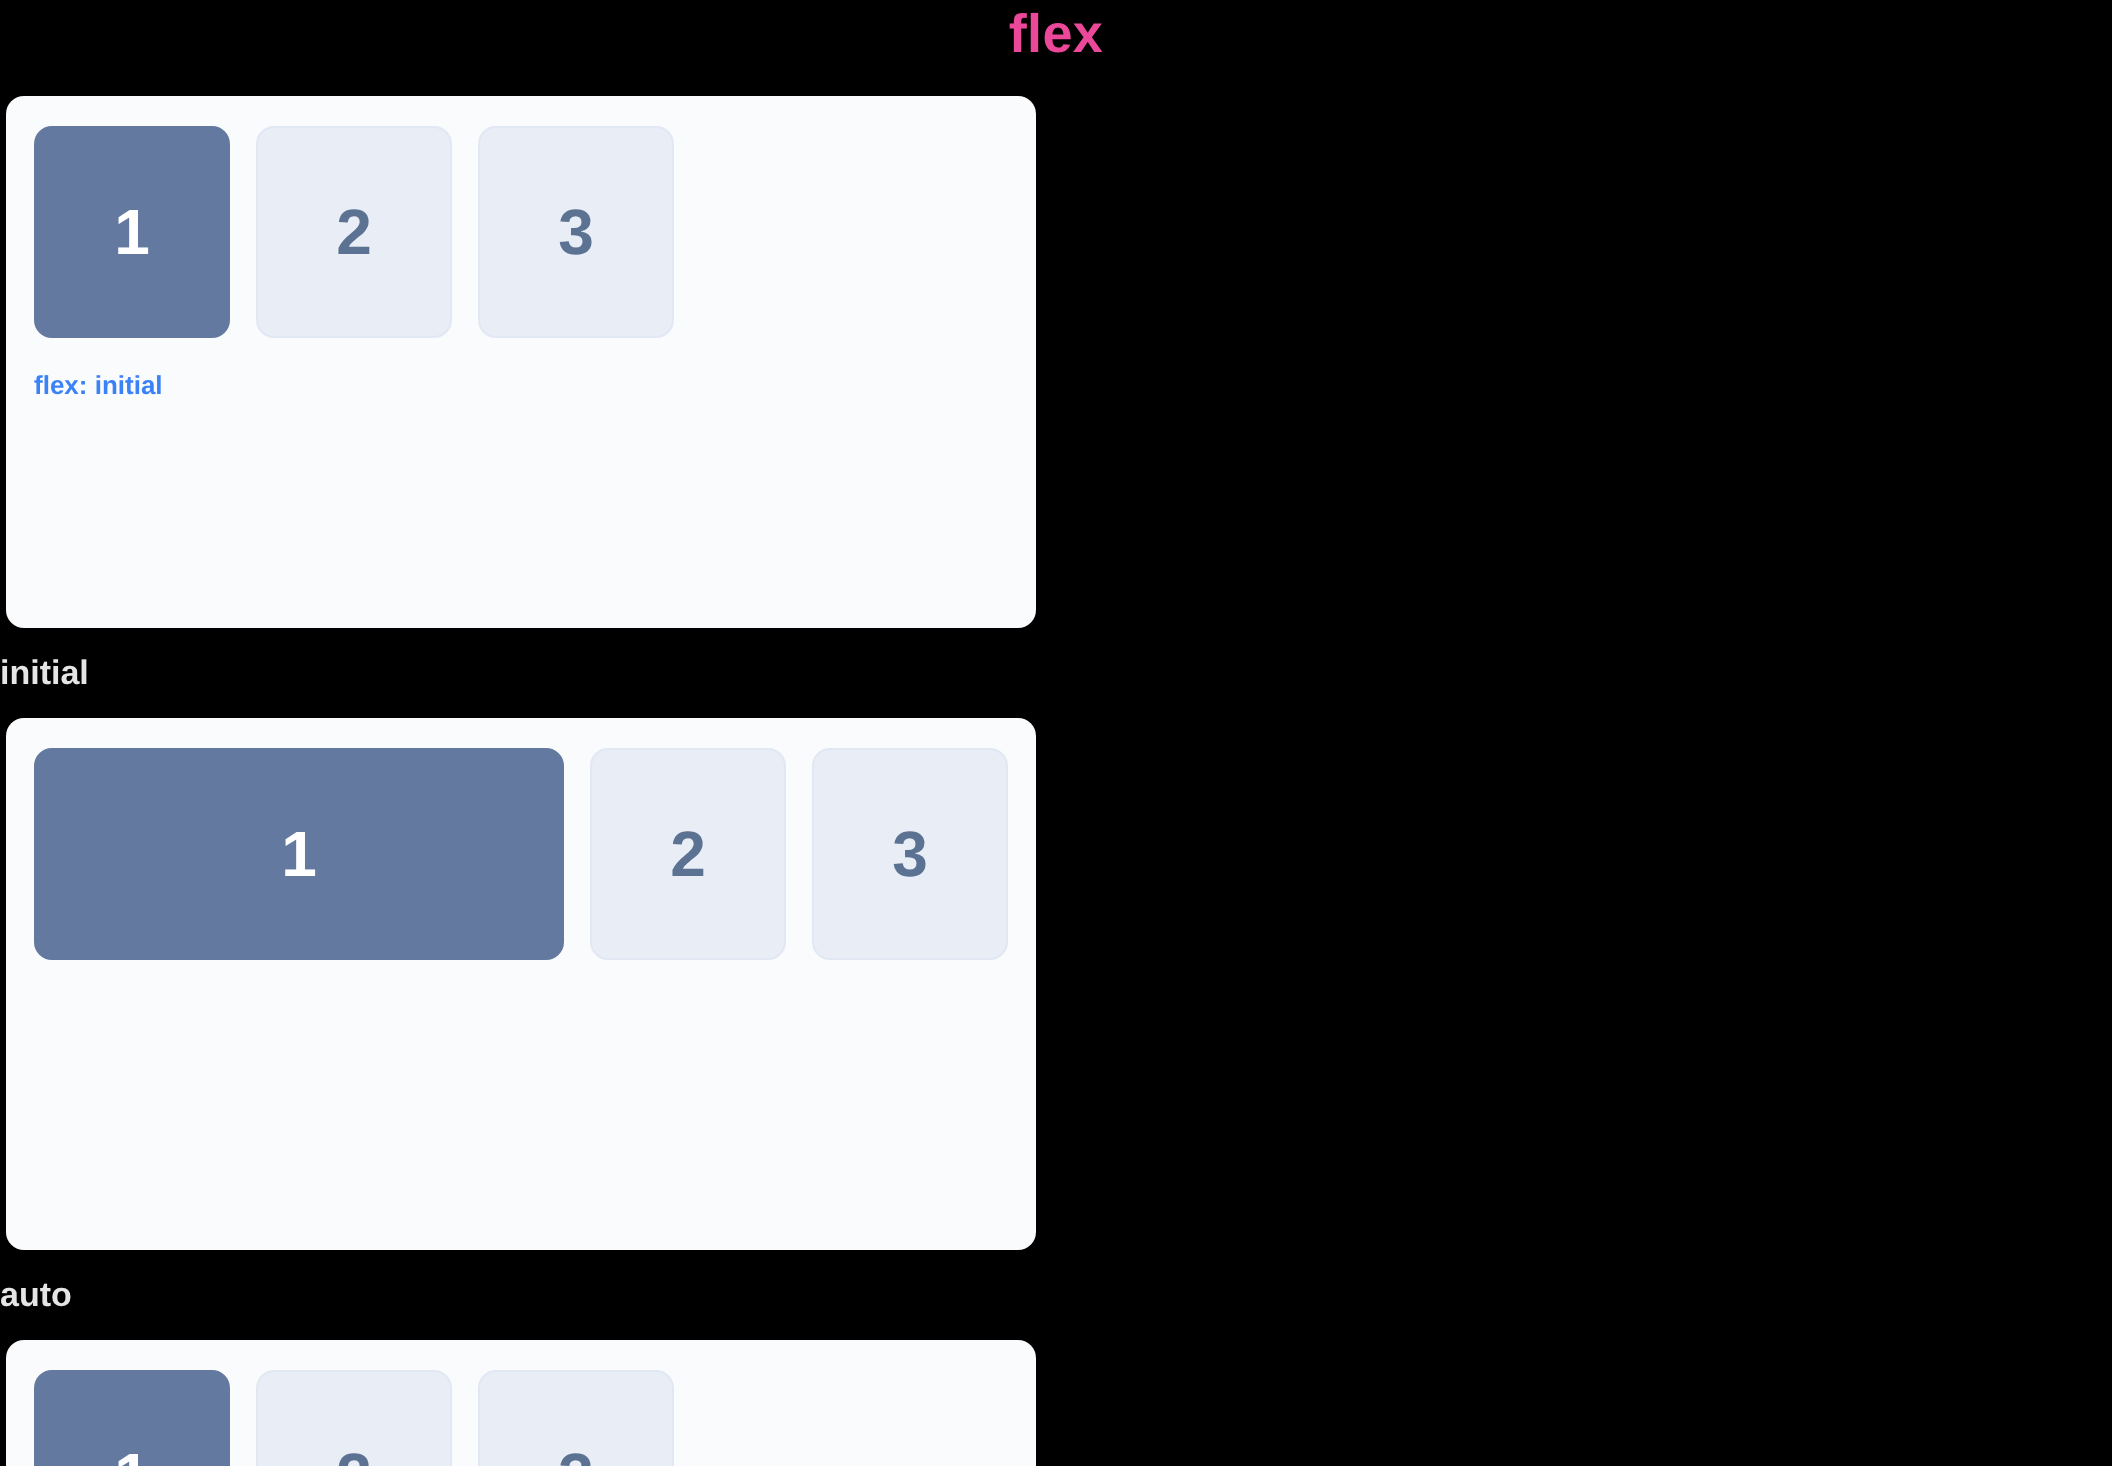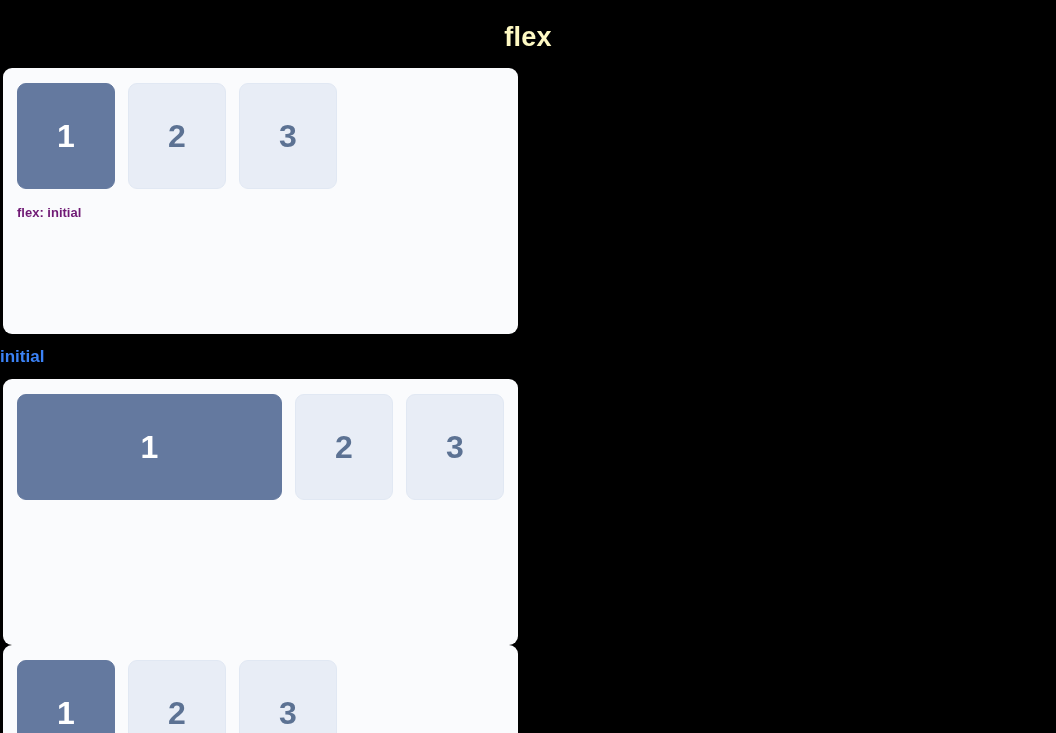--- a/index.html
+++ b/index.html
@@ -11,25 +11,25 @@
   body {
     width: 1056px;
     height: 733px;
     font-family: "Liberation Sans", "DejaVu Sans", sans-serif;
     overflow: hidden;
     position: relative;
   }
 
   .page-title {
     text-align: center;
-    color: #fef9c3;
+    color: #ec4899;
     font-size: 27px;
     font-weight: bold;
     line-height: 1;
-    padding-top: 24px;
+    padding-top: 4px;
     margin: 0 0 17px 0;
     letter-spacing: 0.2px;
   }
 
   .grid {
     display: flex;
     flex-wrap: wrap;
     width: 1056px;
     box-sizing: border-box;
     padding: 0 3px;
@@ -82,29 +82,29 @@
     border-color: #64799f;
     color: #ffffff;
   }
 
   
   .flex-box.primary.mode-initial { flex: initial; width: 98px; }
   .flex-box.primary.mode-auto    { flex: auto; width: auto; }
   .flex-box.primary.mode-none    { flex: none; width: 98px; }
 
   .flex-note {
-    color: #701a75;
+    color: #3b82f6;
     font-size: 13px;
     font-weight: bold;
     line-height: 1;
     padding-top: 17px;
   }
 
   .demo-caption {
-    color: #3b82f6;
+    color: #e5e5e5;
     font-size: 17px;
     font-weight: bold;
     line-height: 1;
     padding: 14px 0 14px 0;
     margin-left: -3px;
   }
 </style>
 </head>
 <body>
 
@@ -125,20 +125,21 @@
   </div>
 
   <div class="demo-block">
     <div class="demo-card">
       <div class="flex-row">
         <div class="flex-box primary mode-auto">1</div>
         <div class="flex-box">2</div>
         <div class="flex-box">3</div>
       </div>
     </div>
+    <div class="demo-caption">auto</div>
   </div>
 
   <div class="demo-block">
     <div class="demo-card short">
       <div class="flex-row">
         <div class="flex-box primary mode-none">1</div>
         <div class="flex-box">2</div>
         <div class="flex-box">3</div>
       </div>
 

